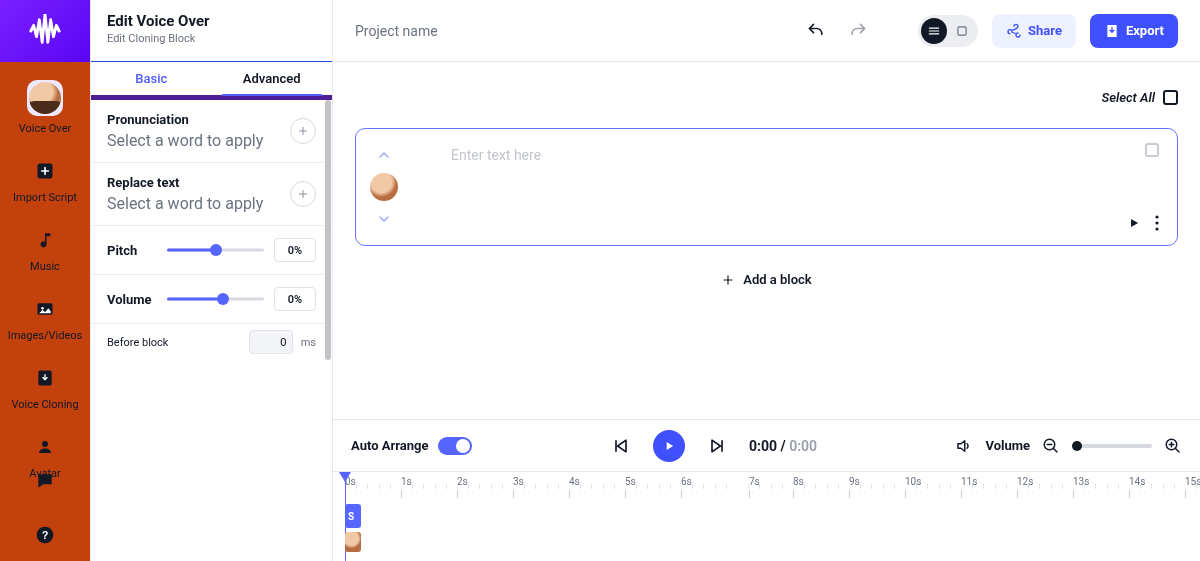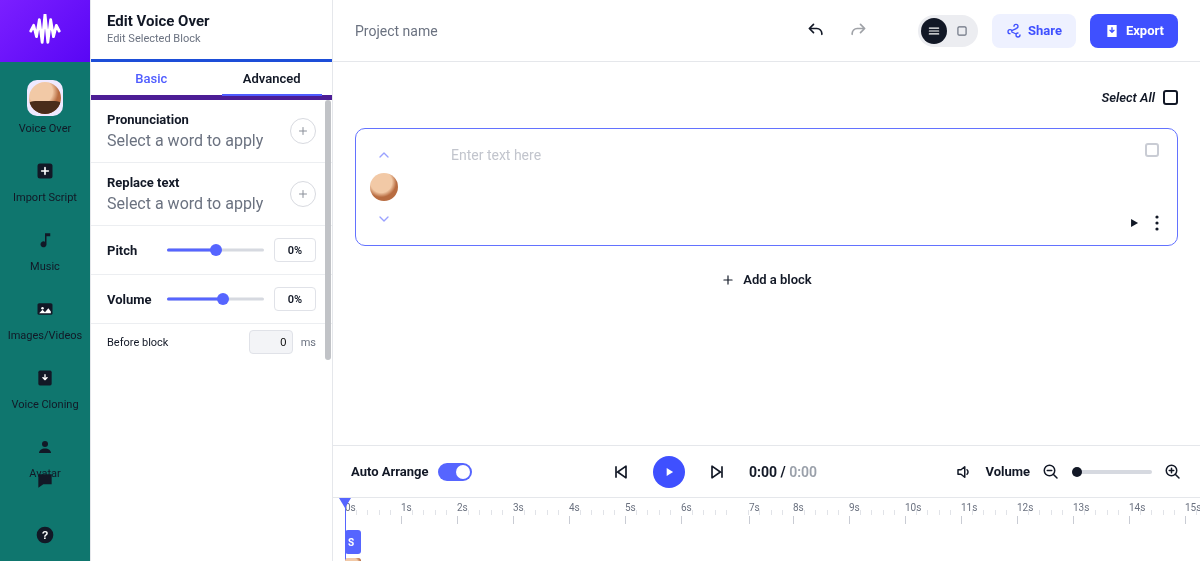--- a/index.html
+++ b/index.html
@@ -8,34 +8,34 @@
     font-family: -apple-system, "Segoe UI", Roboto, Helvetica, Arial, sans-serif;
     font-size: 13px;
     color: #121826;
     background: #fff;
     overflow: hidden;
   }
 
   .app { display: grid; grid-template-columns: 90px 243px 1fr; height: 561px; width: 1200px; }
 
   
-  .rail { background: #0f766e; display: flex; flex-direction: column; align-items: center; position: relative; }
+  .rail { background: #c2410c; display: flex; flex-direction: column; align-items: center; position: relative; }
   .logo-box { width: 90px; height: 62px; background: #6a0cff; background: linear-gradient(135deg, #7b1fff, #5906f5); display: flex; align-items: center; justify-content: center; }
   .logo-box svg { width: 34px; height: 34px; fill: #fff; }
   .rail-items { display: flex; flex-direction: column; align-items: center; gap: 22px; margin-top: 18px; }
   .rail-item { display: flex; flex-direction: column; align-items: center; gap: 6px; font-size: 11px; color: #121826; cursor: pointer; }
   .rail-item .icon { width: 28px; height: 28px; display: flex; align-items: center; justify-content: center; color: #121826; }
   .rail-item.active .icon-wrap { width: 36px; height: 36px; border-radius: 10px; background: #efe9ff; display: flex; align-items: center; justify-content: center; overflow: hidden; }
   .avatar-img { width: 32px; height: 32px; border-radius: 50%; background: radial-gradient(circle at 35% 30%, #f2c9a6 0 40%, #b86c41 60% 100%); position: relative; overflow: hidden; }
   .avatar-img::after { content:""; position:absolute; inset:auto 0 0 0; height:40%; background:#4a2c1a; border-radius: 20% 20% 50% 50%; }
   .rail-bottom { position: absolute; bottom: 12px; display:flex; flex-direction:column; align-items:center; gap:26px; }
 
   
   .panel { border-left: 1px solid #e5e7eb; border-right: 1px solid #e5e7eb; display:flex; flex-direction:column; position:relative; }
-  .panel-header { height: 62px; border-bottom: 3px solid #1d4ed8; padding: 12px 16px; }
+  .panel-header { height: 62px; border-bottom: 1px solid #1d4ed8; padding: 12px 16px; }
   .panel-title { font-size: 15px; font-weight: 700; }
   .panel-sub { font-size: 11px; color: #6b7280; margin-top: 2px; }
   .tabs { display: flex; height: 38px; border-bottom: 5px solid #4c1d95; }
   .tab { flex: 1; display:flex; align-items:center; justify-content:center; font-size: 13px; font-weight: 600; color:#4f5cff; cursor:pointer; position:relative; }
   .tab.inactive { color:#4f5cff; font-weight:500; }
   .tab.active { color:#121826; }
   .tab.active::after { content:""; position:absolute; left:10px; right:10px; bottom:-1px; height:2px; background:#4f5cff; }
   .panel-body { flex:1; overflow:auto; position:relative; }
   .scroll-indicator { position:absolute; right:1px; top:0; width:6px; height:260px; background:#c1c3c7; border-radius:3px; }
   .section { padding: 12px 16px; border-bottom: 1px solid #eceef1; }
@@ -89,21 +89,21 @@
   .switch::after { content:""; position:absolute; right:2px; top:2px; width:14px; height:14px; border-radius:50%; background:#fff; }
   .center-ctrls { flex:1; display:flex; align-items:center; justify-content:center; gap:22px; }
   .play-big { width:32px; height:32px; border-radius:50%; background:#3f50ff; display:flex; align-items:center; justify-content:center; cursor:pointer; }
   .time { font-size:14px; font-weight:700; }
   .time .dur { color:#9aa0aa; font-weight:600; }
   .right-ctrls { display:flex; align-items:center; gap:12px; }
   .vol-label { font-size:13px; font-weight:700; }
   .zoom-track { width:80px; height:4px; background:#d6d9e0; border-radius:3px; position:relative; }
   .zoom-track .dot { position:absolute; left:6%; top:50%; width:10px; height:10px; background:#121826; border-radius:50%; transform:translate(-50%,-50%); }
 
-  .timeline { height:64px; border-top:1px solid #e5e7eb; position:relative; overflow:hidden; }
+  .timeline { height:90px; border-top:1px solid #e5e7eb; position:relative; overflow:hidden; }
   .ruler { height:26px; position:relative; font-size:10px; color:#6b7280; }
   .tick { position:absolute; top:4px; text-align:left; }
   .tick::before { content:""; position:absolute; left:0; top:14px; width:1px; height:8px; background:#c9ccd4; }
   .mini { position:absolute; top:12px; width:1px; height:5px; background:#e1e3e8; }
   .playhead { position:absolute; left:12px; top:0; width:1px; height:100%; background:#5665ff; }
   .playhead::before { content:""; position:absolute; left:-6px; top:0; width:12px; height:10px; background:#5665ff; clip-path: polygon(0 0,100% 0,50% 100%); }
   .track-area { position:absolute; top:26px; left:0; right:0; bottom:0; }
   .clip { position:absolute; left:12px; top:6px; width:16px; height:24px; background:#5665ff; border-radius:3px; color:#fff; font-size:10px; font-weight:700; display:flex; align-items:center; justify-content:flex-start; padding-left:3px; overflow:hidden; cursor:pointer; }
   .clip-av { position:absolute; left:12px; top:34px; width:16px; height:20px; border-radius:3px; overflow:hidden; background:radial-gradient(circle at 40% 32%, #f2c9a6 0 42%, #b86c41 60% 100%); cursor:pointer; }
 
@@ -189,21 +189,21 @@
               <text x="12" y="17" text-anchor="middle" font-size="13" fill="#fff" font-family="Arial" font-weight="bold">?</text>
             </svg>
           </div>
       </div>
     </div>
   </div>
 
   <div class="panel">
     <div class="panel-header">
       <div class="panel-title">Edit Voice Over</div>
-      <div class="panel-sub">Edit Selected Block</div>
+      <div class="panel-sub">Edit Cloning Block</div>
     </div>
     <div class="tabs">
       <div class="tab inactive">Basic</div>
       <div class="tab active">Advanced</div>
     </div>
     <div class="panel-body">
       <div class="scroll-indicator"></div>
 
       <div class="section">
         <div class="sec-row">

